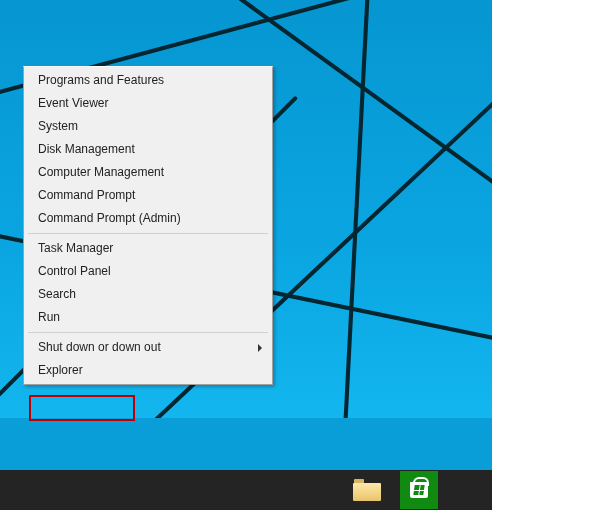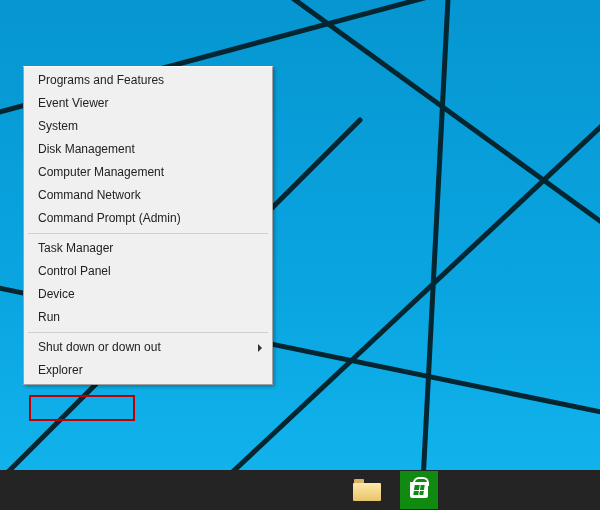--- a/index.html
+++ b/index.html
@@ -5,21 +5,21 @@
     * { margin: 0; padding: 0; box-sizing: border-box; }
     html, body {
       width: 600px;
       height: 510px;
       overflow: hidden;
       font-family: "Segoe UI", Tahoma, sans-serif;
       font-size: 12px;
     }
     .desktop {
       position: relative;
-      width: 600px;
+      width: 492px;
       height: 510px;
       background: #0a9ed9;
     }
     .wallpaper {
       position: absolute;
       inset: 0;
       z-index: 0;
     }
     .context-menu {
       position: absolute;
@@ -153,28 +153,28 @@
       <line x1="-40" y1="520" x2="360" y2="120"></line>
     </g>
   </svg>
 
   <div class="context-menu">
     <div class="menu-item"><span>Programs and Features</span></div>
     <div class="menu-item"><span>Event Viewer</span></div>
     <div class="menu-item"><span>System</span></div>
     <div class="menu-item"><span>Disk Management</span></div>
     <div class="menu-item"><span>Computer Management</span></div>
-    <div class="menu-item"><span>Command Network</span></div>
+    <div class="menu-item"><span>Command Prompt</span></div>
     <div class="menu-item"><span>Command Prompt (Admin)</span></div>
 
     <div class="menu-sep"></div>
 
     <div class="menu-item"><span>Task Manager</span></div>
     <div class="menu-item"><span>Control Panel</span></div>
-    <div class="menu-item"><span>Device</span></div>
+    <div class="menu-item"><span>Search</span></div>
     <div class="menu-item" id="menu-run"><span>Run</span></div>
 
     <div class="menu-sep"></div>
 
     <div class="menu-item">
       <span>Shut down or down out</span>
       <span class="submenu-arrow"></span>
     </div>
     <div class="menu-item"><span>Explorer</span></div>
   </div>

